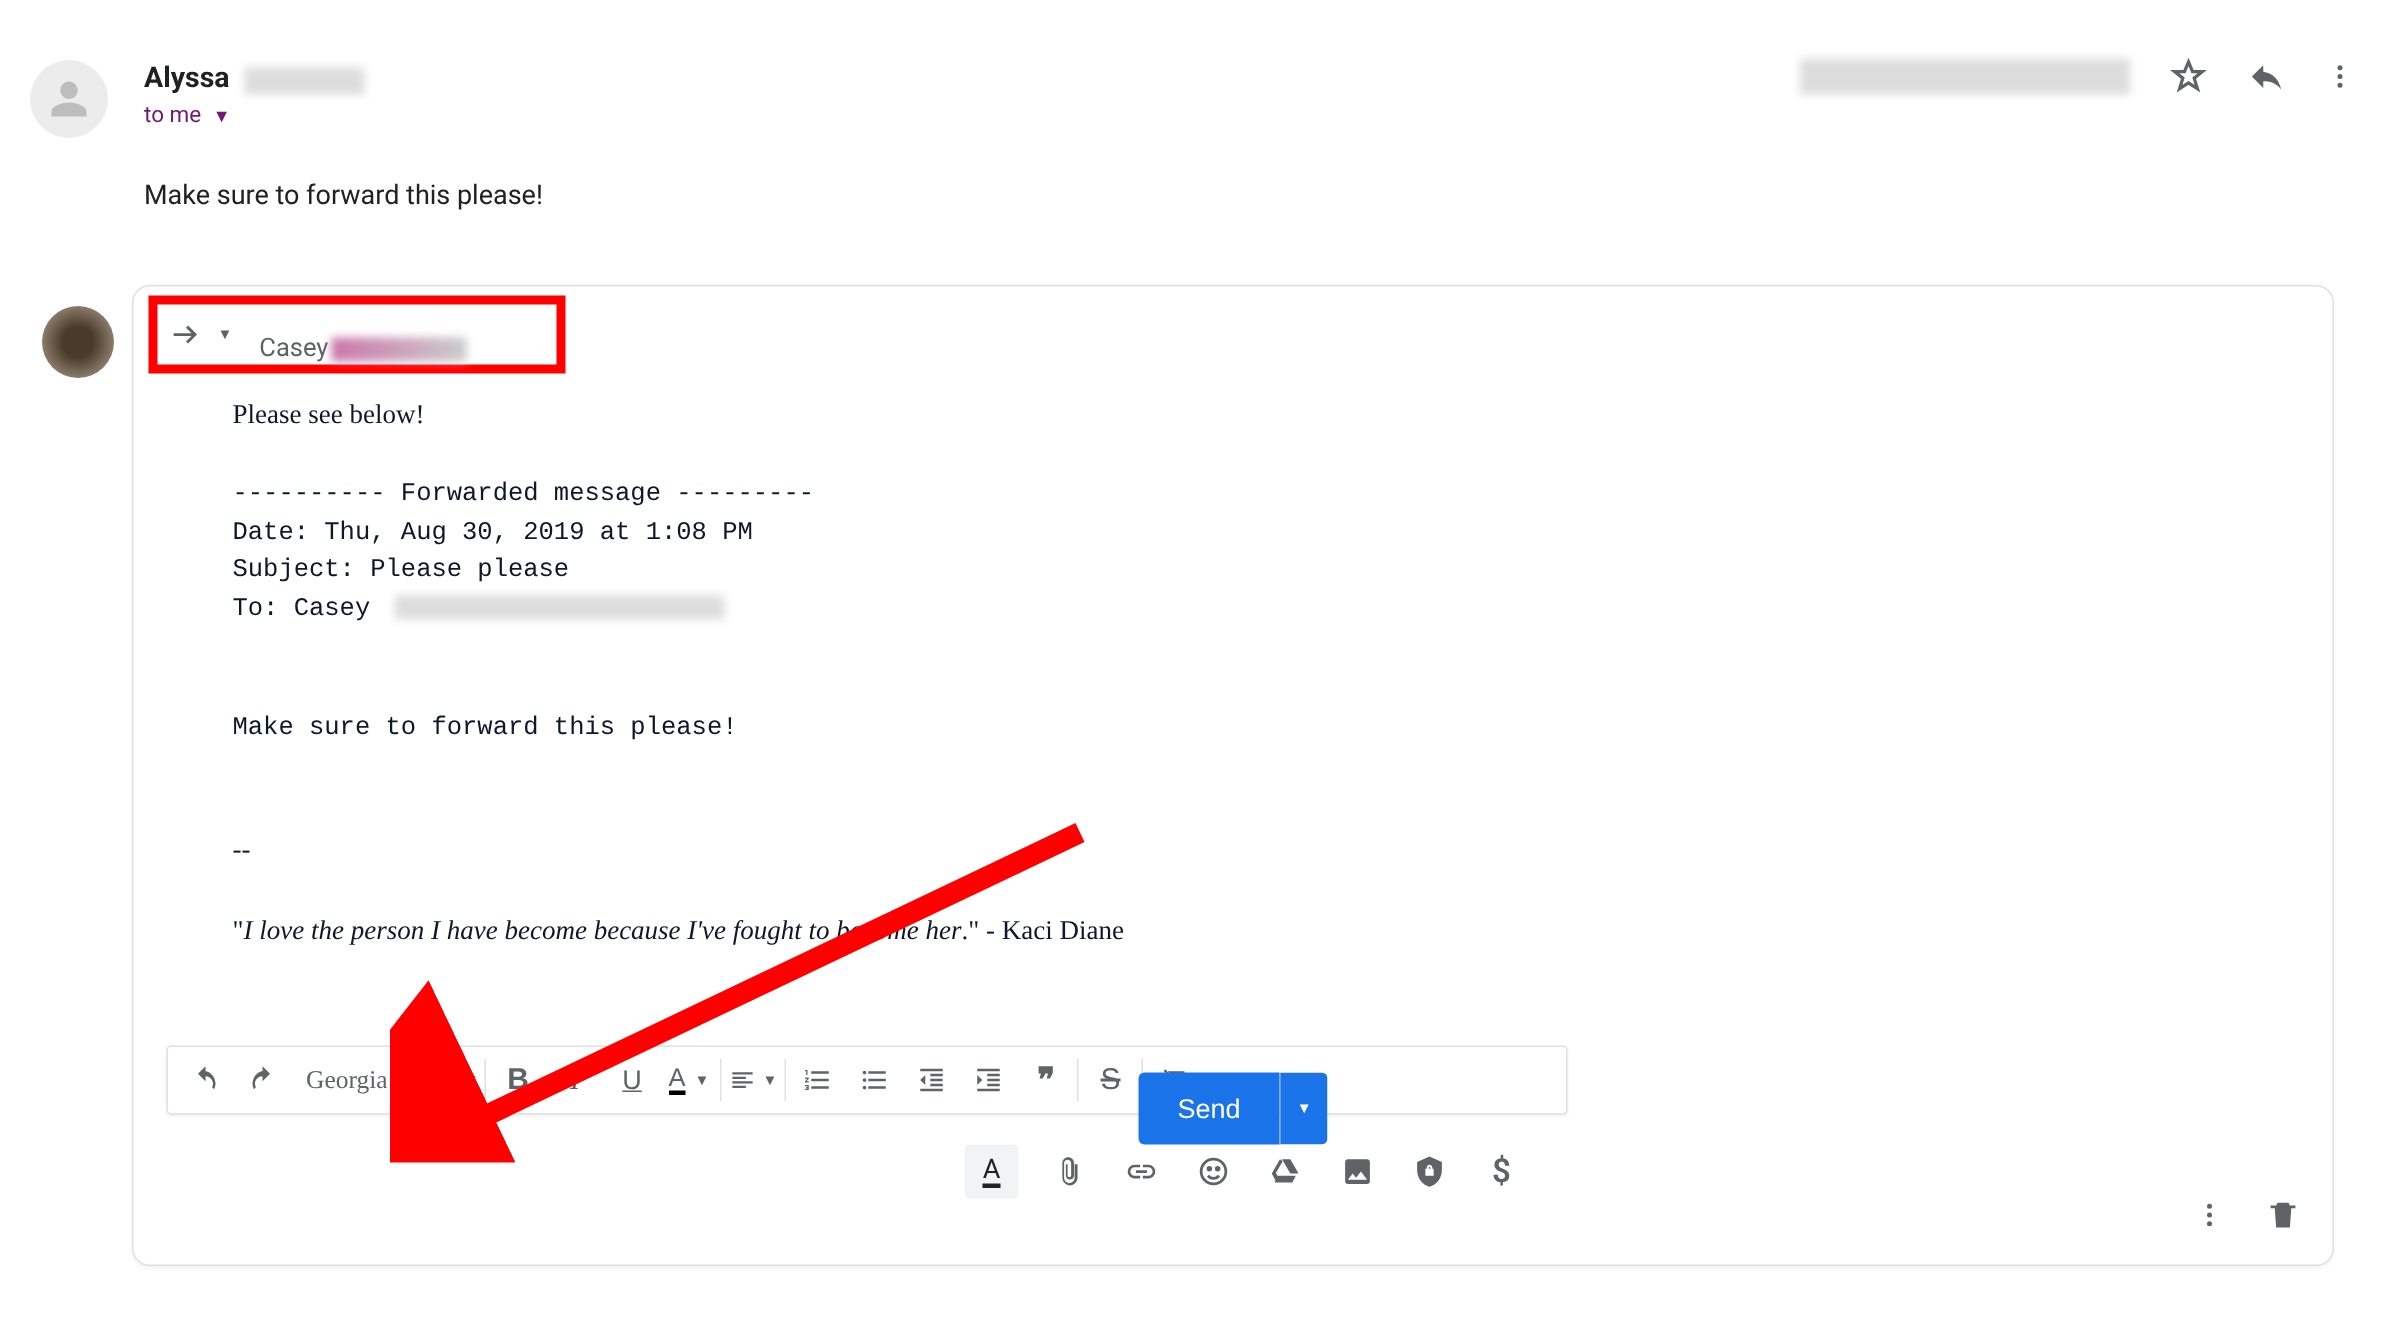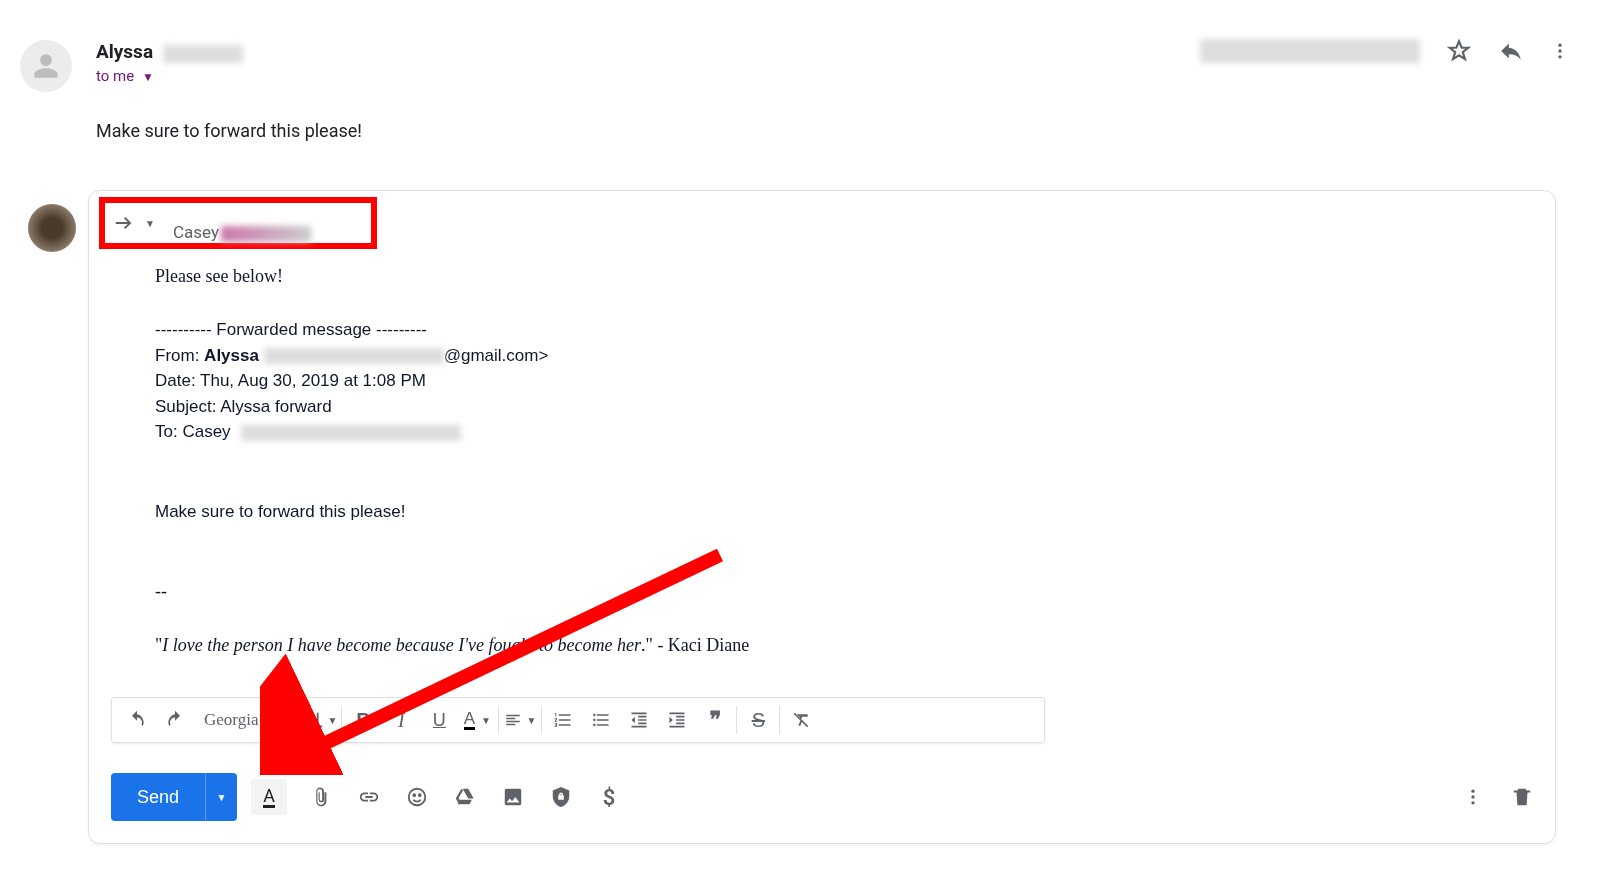--- a/index.html
+++ b/index.html
@@ -127,21 +127,21 @@
     position: absolute;
     left: 22px;
     top: 72px;
     right: 22px;
     font-family: Georgia, serif;
     font-size: 18px;
     color: #0f172a;
     line-height: 1.5;
     margin-left: 44px;
   }
-  .compose-body .sans { font-family: Liberation Sans, sans-serif; font-size: 17px; }
+  .compose-body .sans { font-family: Liberation Mono, monospace; font-size: 17px; }
   .compose-body .inline-blur {
     display:inline-block; height:16px; background:#ddd;
     filter: blur(3px); vertical-align: middle;
   }
   .sig-italic { font-style: italic; }
   .formatting-toolbar {
     position: absolute;
     left: 22px;
     top: 506px;
     width: 934px;
@@ -161,30 +161,31 @@
     justify-content: center;
     cursor: pointer;
     color: #5f6368;
     font-family: Arial, sans-serif;
   }
   .fmt-sep { width: 1px; height: 28px; background: #e0e0e0; margin: 0 2px; }
   .font-family-btn {
     font-family: Georgia, serif;
     font-size: 17px;
     padding: 0 10px;
-    display:flex; align-items:center; gap: 18px;
+    display:flex; align-items:center; 
   }
   .font-size-btn { display: flex; align-items:center; gap:2px; }
   .bottom-bar {
     position: absolute;
     left: 22px;
     bottom: 22px;
     right: 22px;
     display: flex;
     align-items: center;
+    flex-direction: column;
   }
   .send-group {
     display: flex;
     height: 48px;
   }
   .send-btn {
     background: #1a73e8;
     color: #fff;
     font-size: 18px;
     font-weight: 500;
@@ -283,26 +284,22 @@
     <span class="forward-chevron">▼</span>
     <span class="recipient">
       <span>Casey</span><span class="recipient-blur"></span>
     </span>
   </div>
 
   <div class="compose-body">
     <div>Please see below!</div>
     <br>
     <div class="sans">---------- Forwarded message ---------</div>
-    <div class="sans">
-      <span>From: </span><b>Alyssa</b>
-      <span class="inline-blur" style="width:180px"></span><span>@gmail.com&gt;</span>
-    </div>
     <div class="sans">Date: Thu, Aug 30, 2019 at 1:08 PM</div>
-    <div class="sans">Subject: Alyssa forward</div>
+    <div class="sans">Subject: Please please</div>
     <div class="sans">
       <span>To: Casey</span>
       <span class="inline-blur" style="width:220px;margin-left:6px"></span>
     </div>
     <br><br>
     <div class="sans">Make sure to forward this please!</div>
     <br><br>
     <div>--</div>
     <br>
     <div>

